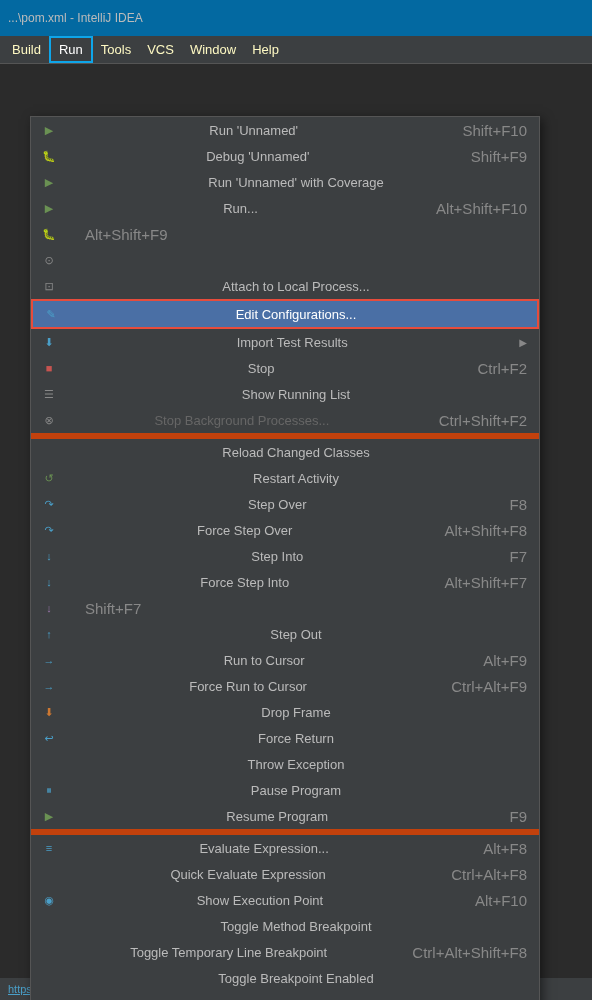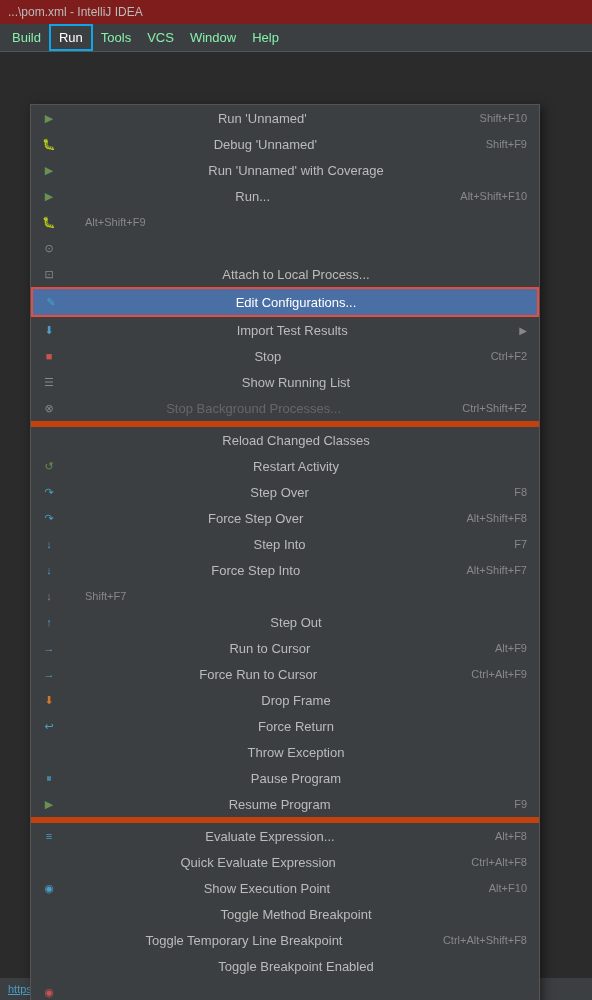--- a/index.html
+++ b/index.html
@@ -8,40 +8,40 @@
       height: 1000px;
       background: #2b2b2b;
       font-family: 'Segoe UI', Arial, sans-serif;
       font-size: 13px;
       overflow: hidden;
       position: relative;
     }
 
     
     .title-bar {
-      background: #7f1d1d;
+      background: #0369a1;
       color: #bbbbbb;
-      padding: 12px 8px;
+      padding: 18px 8px;
       font-size: 12px;
       height: 24px;
       display: flex;
       align-items: center;
     }
 
     
     .menu-bar {
       background: #3c3f41;
       display: flex;
       align-items: center;
       height: 28px;
       padding: 0 4px;
       border-bottom: 1px solid #555;
     }
     .menu-item {
-      color: #86efac;
+      color: #fef9c3;
       padding: 4px 8px;
       cursor: pointer;
       font-size: 13px;
     }
 
     
     .editor-area {
       background: #2b2b2b;
       position: relative;
       height: calc(100% - 52px);
@@ -87,21 +87,21 @@
       font-size: 11px;
     }
 
     .menu-label {
       flex: 1;
       text-align: center;
     }
 
     .menu-shortcut {
       color: #888;
-      font-size: 11px;
+      font-size: 15px;
       margin-left: 20px;
     }
 
     .menu-arrow {
       font-size: 10px;
       color: #888;
     }
 
     
     .icon-green { color: #6a9153; }

